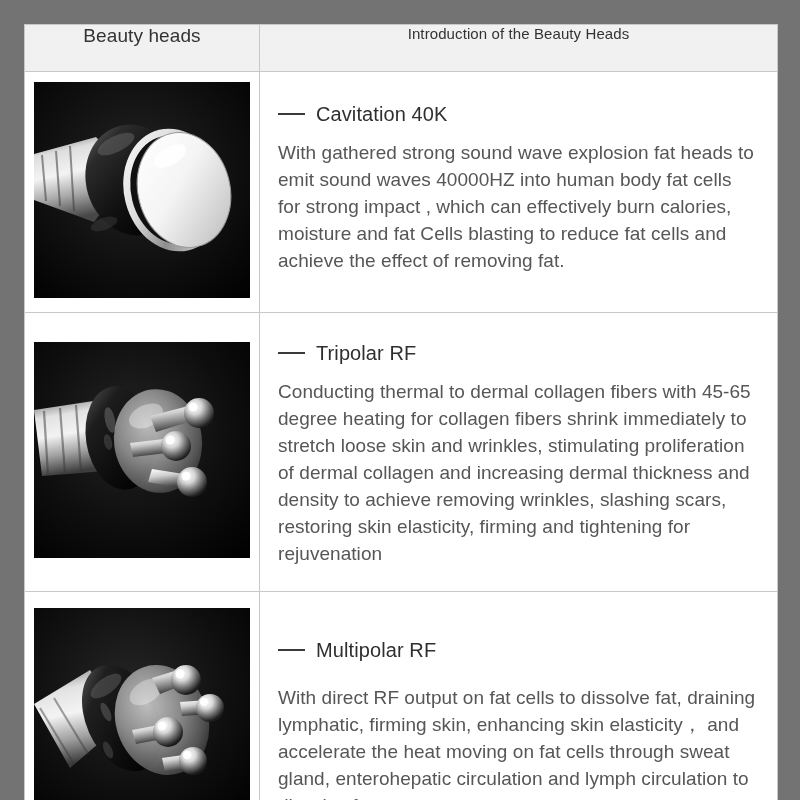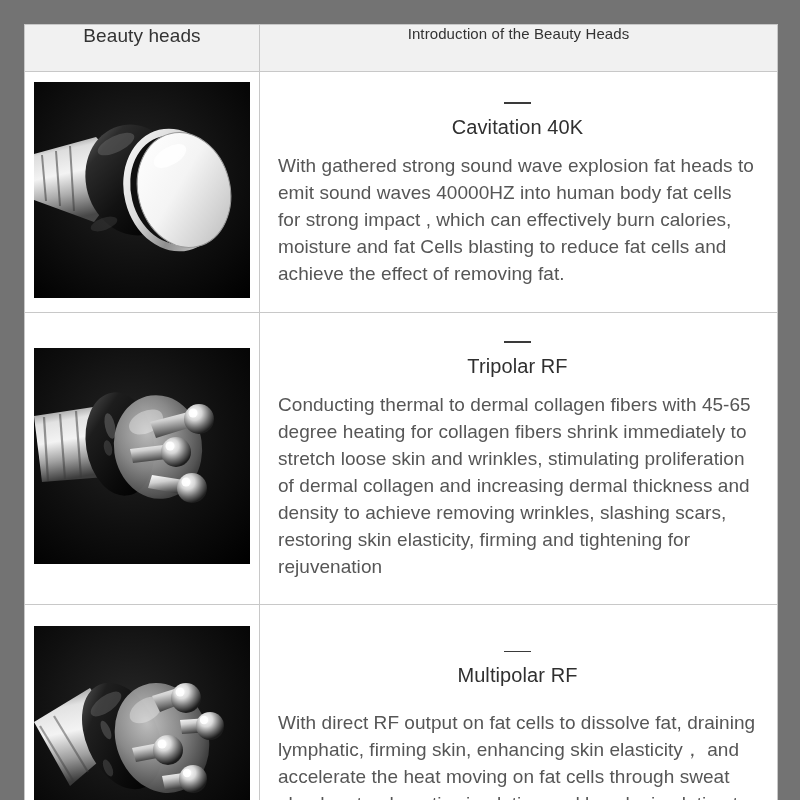--- a/index.html
+++ b/index.html
@@ -77,21 +77,20 @@
 
   td.desc-cell {
     padding: 28px 20px 24px 18px;
   }
 
   .item-title {
     display: flex;
     align-items: center;
     gap: 11px;
     margin: 0 0 13px 0;
-    flex-direction: column;
   }
   .title-dash {
     display: inline-block;
     width: 27px;
     height: 1.5px;
     background: #3a3a3a;
     flex: 0 0 auto;
   }
   .title-text {
     font-size: 20px;

